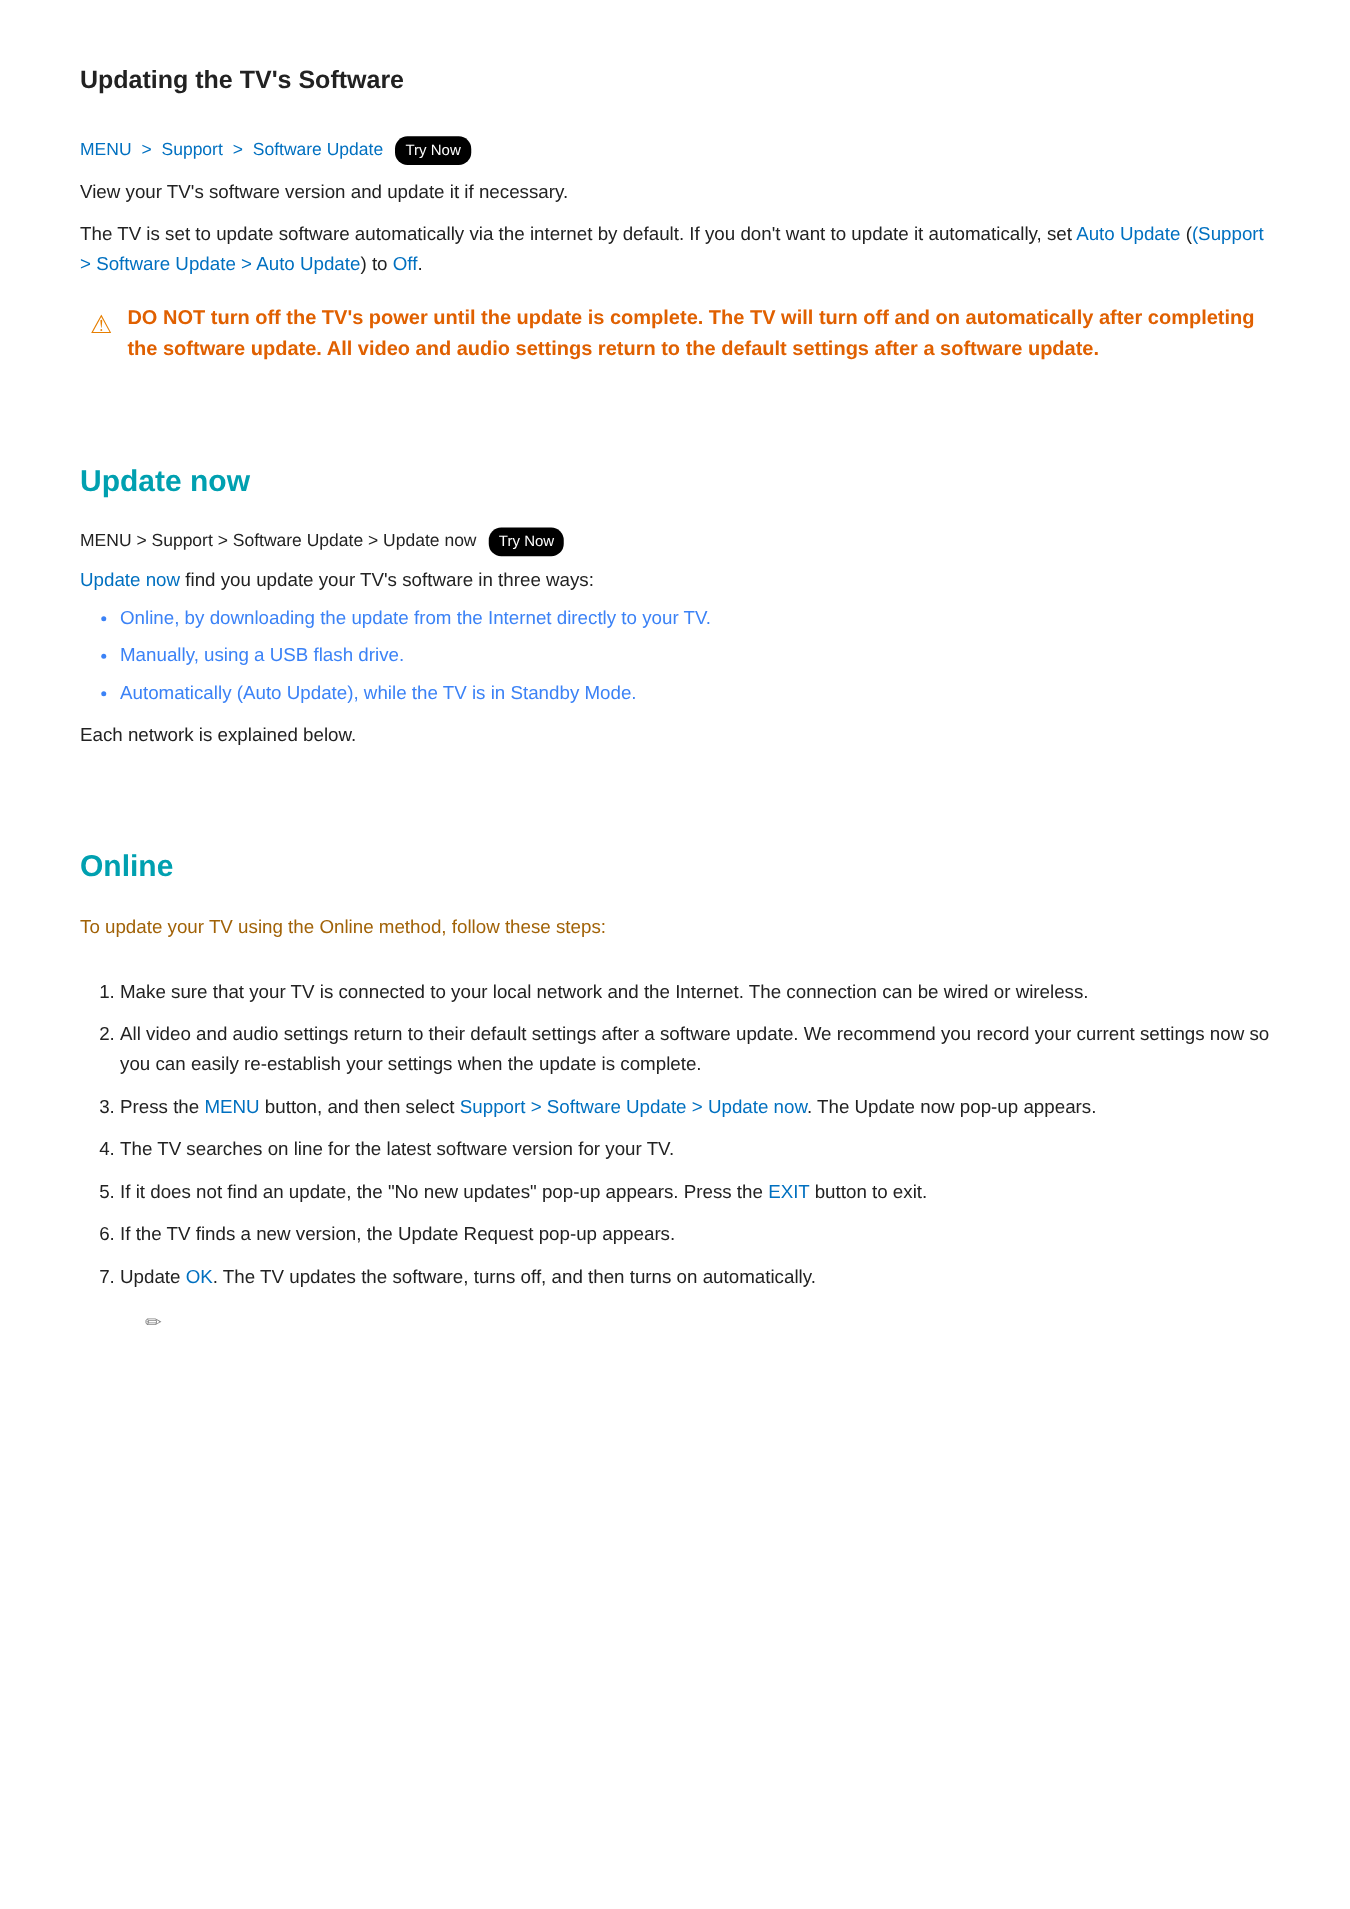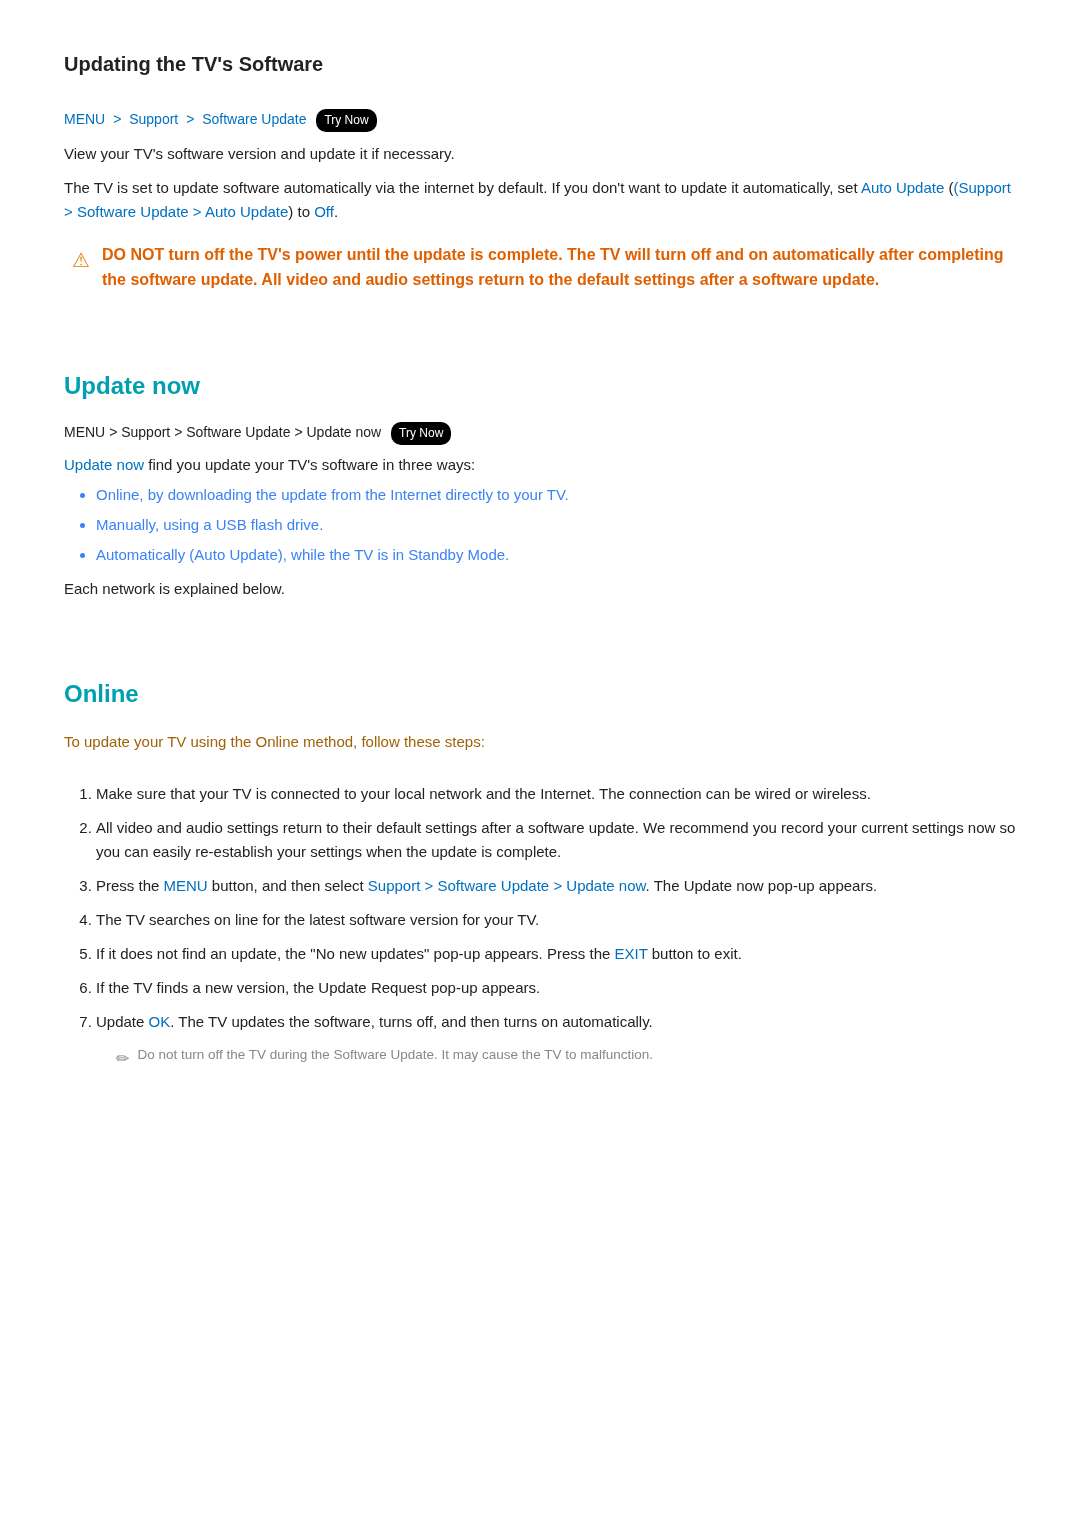--- a/index.html
+++ b/index.html
@@ -191,19 +191,18 @@
   <li>The TV searches on line for the latest software version for your TV.</li>
   <li>
     <span>If it does not find an update, the "No new updates" pop-up appears. Press the </span><span class="inline-blue">EXIT</span><span> button to exit.</span>
   </li>
   <li>If the TV finds a new version, the Update Request pop-up appears.</li>
   <li>
     <span>Update </span><span class="inline-blue">OK</span><span>. The TV updates the software, turns off, and then turns on automatically.</span>
 
     <div class="note-box">
       <span class="note-icon">✏</span>
-      <span class="note-text">Do not turn off the TV during the Software Update. It may cause the TV to malfunction.</span>
     </div>
   </li>
 </ol>
 
 
 
 
 </body></html>

